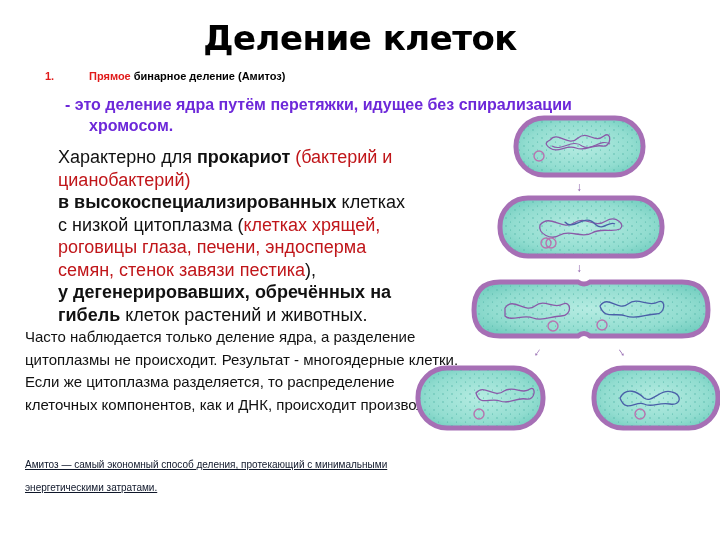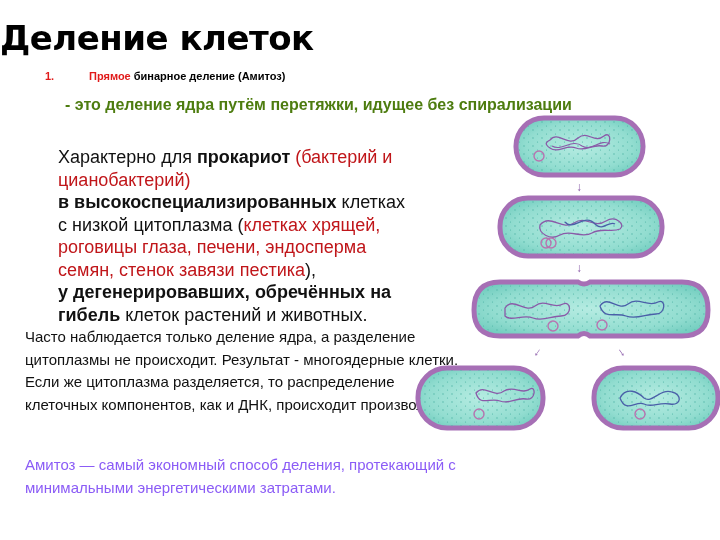--- a/index.html
+++ b/index.html
@@ -1,64 +1,65 @@
 <!DOCTYPE html>
 <html><head>
 <meta charset="utf-8">
 <style>
   * { margin: 0; padding: 0; box-sizing: border-box; }
   html, body { width: 720px; height: 540px; background: #ffffff; overflow: hidden; }
   body { position: relative; font-family: "Liberation Sans", sans-serif; color: #000; }
 
   .title {
-    position: absolute; left: 0; top: 18px; width: 720px; 
+    position: absolute; left: 0; top: 18px; width: 720px; text-align: center;
     font-family: "DejaVu Sans", sans-serif; font-weight: bold; font-size: 34px; letter-spacing: -0.5px;
     color: #000;
   }
   .heading {
     position: absolute; left: 45px; top: 70px; font-size: 11px; font-weight: bold; color: #000;
     font-family: "Liberation Sans", sans-serif;
   }
   .heading .num { color: #e11b1b; display: inline-block; width: 44px; }
   .heading .red { color: #e11b1b; }
   .heading .rest { font-weight: normal; font-family: "Liberation Sans", sans-serif; }
   .heading .rest b { font-weight: bold; }
 
   .definition {
     position: absolute; left: 65px; top: 94px; width: 580px; font-size: 16px; font-weight: bold;
-    color: #4d7c0f; line-height: 21px;
+    color: #6d28d9; line-height: 21px;
   }
   .definition .l2 { display: block; padding-left: 24px; }
 
   .block1 {
     position: absolute; left: 58px; top: 146px; width: 360px; font-size: 18px; line-height: 22.5px; color: #111;
   }
   .block1 .red { color: #c0161a; }
   .block1 b { font-weight: bold; }
 
   .block2 {
     position: absolute; left: 25px; top: 326px; width: 440px; font-size: 15px; line-height: 22.5px; color: #111;
   }
   .block3 {
-    position: absolute; left: 25px; top: 454px; width: 440px; font-size: 15px; line-height: 22.5px; color: #8b5cf6;
+    position: absolute; left: 25px; top: 454px; width: 440px; font-size: 10px; line-height: 22.5px; color: #0f172a; text-decoration: underline;
   }
 
   .cells { position: absolute; left: 0; top: 0; width: 720px; height: 540px; pointer-events: none; }
 </style>
 </head>
 <body>
 
 <div class="title">Деление клеток</div>
 
 <div class="heading">
   <span class="num">1.</span><span class="red">Прямое</span><span class="rest"><b> бинарное деление (Амитоз)</b></span>
 </div>
 
 <div class="definition">
   <span>- это деление ядра путём перетяжки, идущее без спирализации</span>
+  <span class="l2">хромосом.</span>
 </div>
 
 <div class="block1">
   <span>Характерно для </span><b>прокариот</b><span> </span><span class="red">(бактерий и цианобактерий)</span><br>
   <b>в высокоспециализированных</b><span> клетках</span><br>
   <span>с низкой цитоплазма (</span><span class="red">клетках хрящей, роговицы глаза, печени, эндосперма семян, стенок завязи пестика</span><span>),</span><br>
   <b>у дегенерировавших, обречённых на гибель</b><span> клеток растений и животных.</span>
 </div>
 
 <div class="block2">Часто наблюдается только деление ядра, а разделение цитоплазмы не происходит. Результат - многоядерные клетки. Если же цитоплазма разделяется, то распределение клеточных компонентов, как и ДНК, происходит произвольно.</div>

